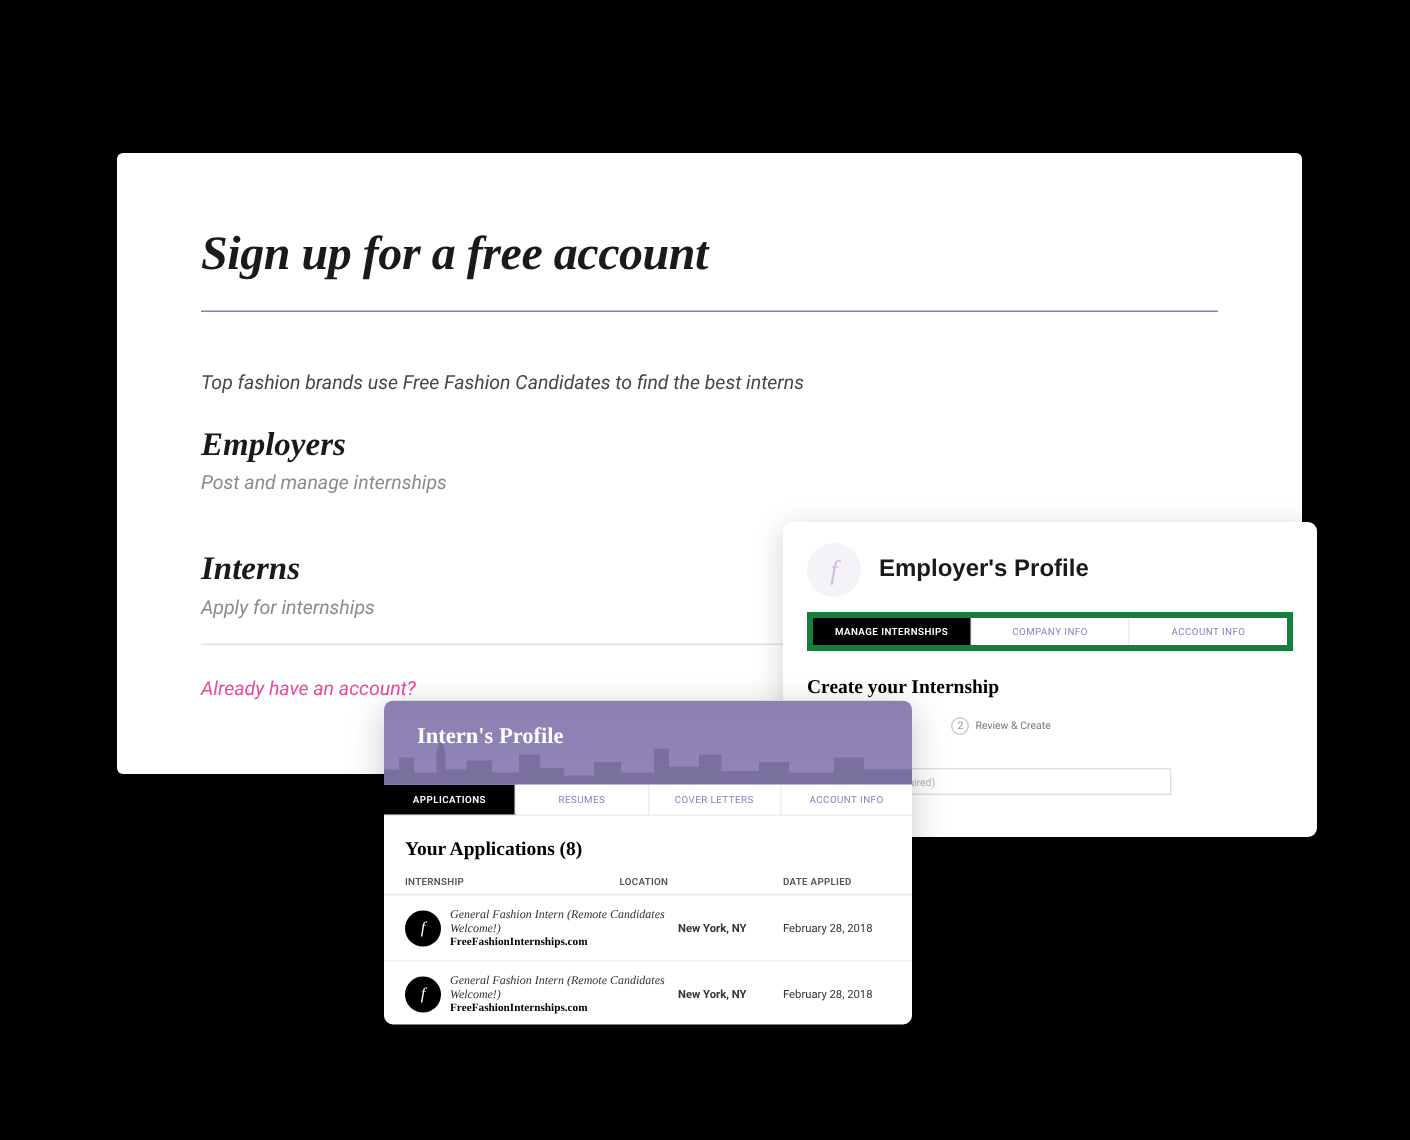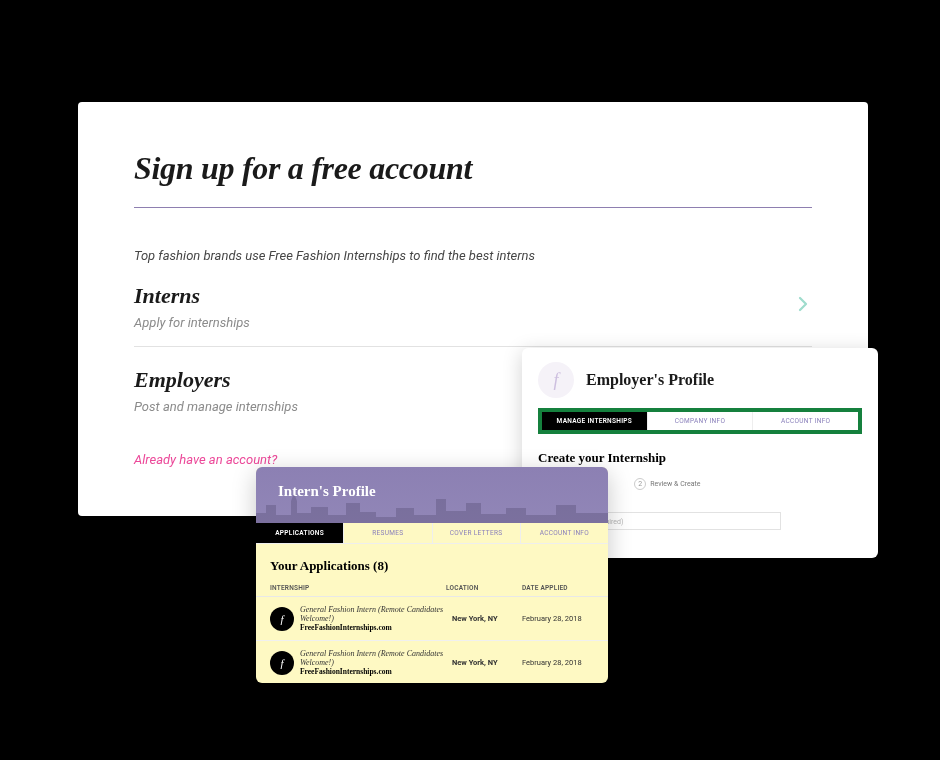--- a/index.html
+++ b/index.html
@@ -87,21 +87,21 @@
   padding: 14px 16px 10px 16px;
   overflow: hidden;
 }
 .emp-header { display: flex; align-items: center; gap: 12px; margin-bottom: 10px; }
 .avatar-circ {
   width: 36px; height: 36px; border-radius: 50%;
   background: #f5f2f8; display: flex; align-items: center; justify-content: center;
   font-family: Georgia, serif; font-style: italic; font-size: 18px; color: #cdbfdf;
 }
 .emp-title {
-  font-family: Liberation Serif, serif;
+  font-family: Liberation Sans, sans-serif;
   font-weight: 900; font-size: 16px; color: #1a1a1a;
 }
 .tabbar { display: flex; border: 4px solid #15803d; }
 .tab {
   font-size: 6.5px; text-align: center; padding: 5px 0;
   text-transform: uppercase; letter-spacing: 0.3px;
   flex: 1; border-right: 1px solid #eee;
 }
 .tab:last-child { border-right: none; }
 .tab.active { background: #000; color: #fff; font-weight: 600; }
@@ -124,21 +124,21 @@
   width: 75%;
 }
 
 
 .int-card {
   position: absolute;
   left: 256px;
   top: 467px;
   width: 352px;
   height: 216px;
-  background: #fef9c3;
+  background: #ffffff;
   border-radius: 6px;
   box-shadow: 0 6px 24px rgba(0,0,0,0.22);
   overflow: hidden;
 }
 .int-banner {
   height: 56px;
   background: linear-gradient(to bottom, #8c80b3, #9186b7);
   position: relative;
   padding: 16px 22px 0 22px;
 }
@@ -162,22 +162,22 @@
 .int-h2 {
   font-family: Georgia, "Times New Roman", serif;
   font-weight: 900; font-size: 13px; margin: 14px 0 8px 14px;
 }
 .int-thead {
   display: flex; font-size: 6.5px; text-transform: uppercase;
   color: #555; padding: 2px 14px 4px 14px; border-bottom: 1px solid #e8e8e8;
   letter-spacing: 0.2px; font-weight: 600;
 }
 .col-i { flex: 1.9; }
-.col-l { width: 76px; }
-.col-d { width: 72px; }
+.col-l { width: 65px; }
+.col-d { width: 72px; margin-left: 44px; }
 .int-row {
   display: flex; align-items: center; padding: 8px 14px;
   border-bottom: 1px solid #f0f0f0; gap: 6px;
 }
 .logo-circ {
   width: 24px; height: 24px; border-radius: 50%; background: #000;
   display: flex; align-items: center; justify-content: center;
   font-family: Georgia, serif; font-style: italic; font-size: 11px; color:#fff;
   flex-shrink: 0;
 }
@@ -192,35 +192,35 @@
 .row-loc, .row-date { font-size: 7.5px; color: #333; }
 .row-loc { width: 64px; font-weight: bold; }
 .row-date { width: 72px; }
 </style>
 </head>
 <body>
 
 <div class="main-card">
   <h1 class="heading">Sign up for a free account</h1>
   <hr class="hr">
-  <div class="subtext">Top fashion brands use Free Fashion Internships to find the best interns</div>
+  <div class="subtext">Top fashion brands use Free Fashion Candidates to find the best interns</div>
+
+  <div class="option-row">
+    <div class="option-title">Employers</div>
+    <div class="option-sub">Post and manage internships</div>
+  </div>
 
   <div class="option-row border">
     <div class="option-title">Interns</div>
     <div class="option-sub">Apply for internships</div>
     <svg class="chevron" viewBox="0 0 24 24" fill="none" stroke="#9fdccd" stroke-width="3" stroke-linecap="round" stroke-linejoin="round">
         <polyline points="8 4 16 12 8 20"></polyline>
       </svg>
   </div>
 
-  <div class="option-row">
-    <div class="option-title">Employers</div>
-    <div class="option-sub">Post and manage internships</div>
-  </div>
-
   <a class="already-link">Already have an account?</a>
 </div>
 
 <div class="emp-card">
   <div class="emp-header">
     <div class="avatar-circ">f</div>
     <div class="emp-title">Employer's Profile</div>
   </div>
   <div class="tabbar">
     <div class="tab active">MANAGE INTERNSHIPS</div>

